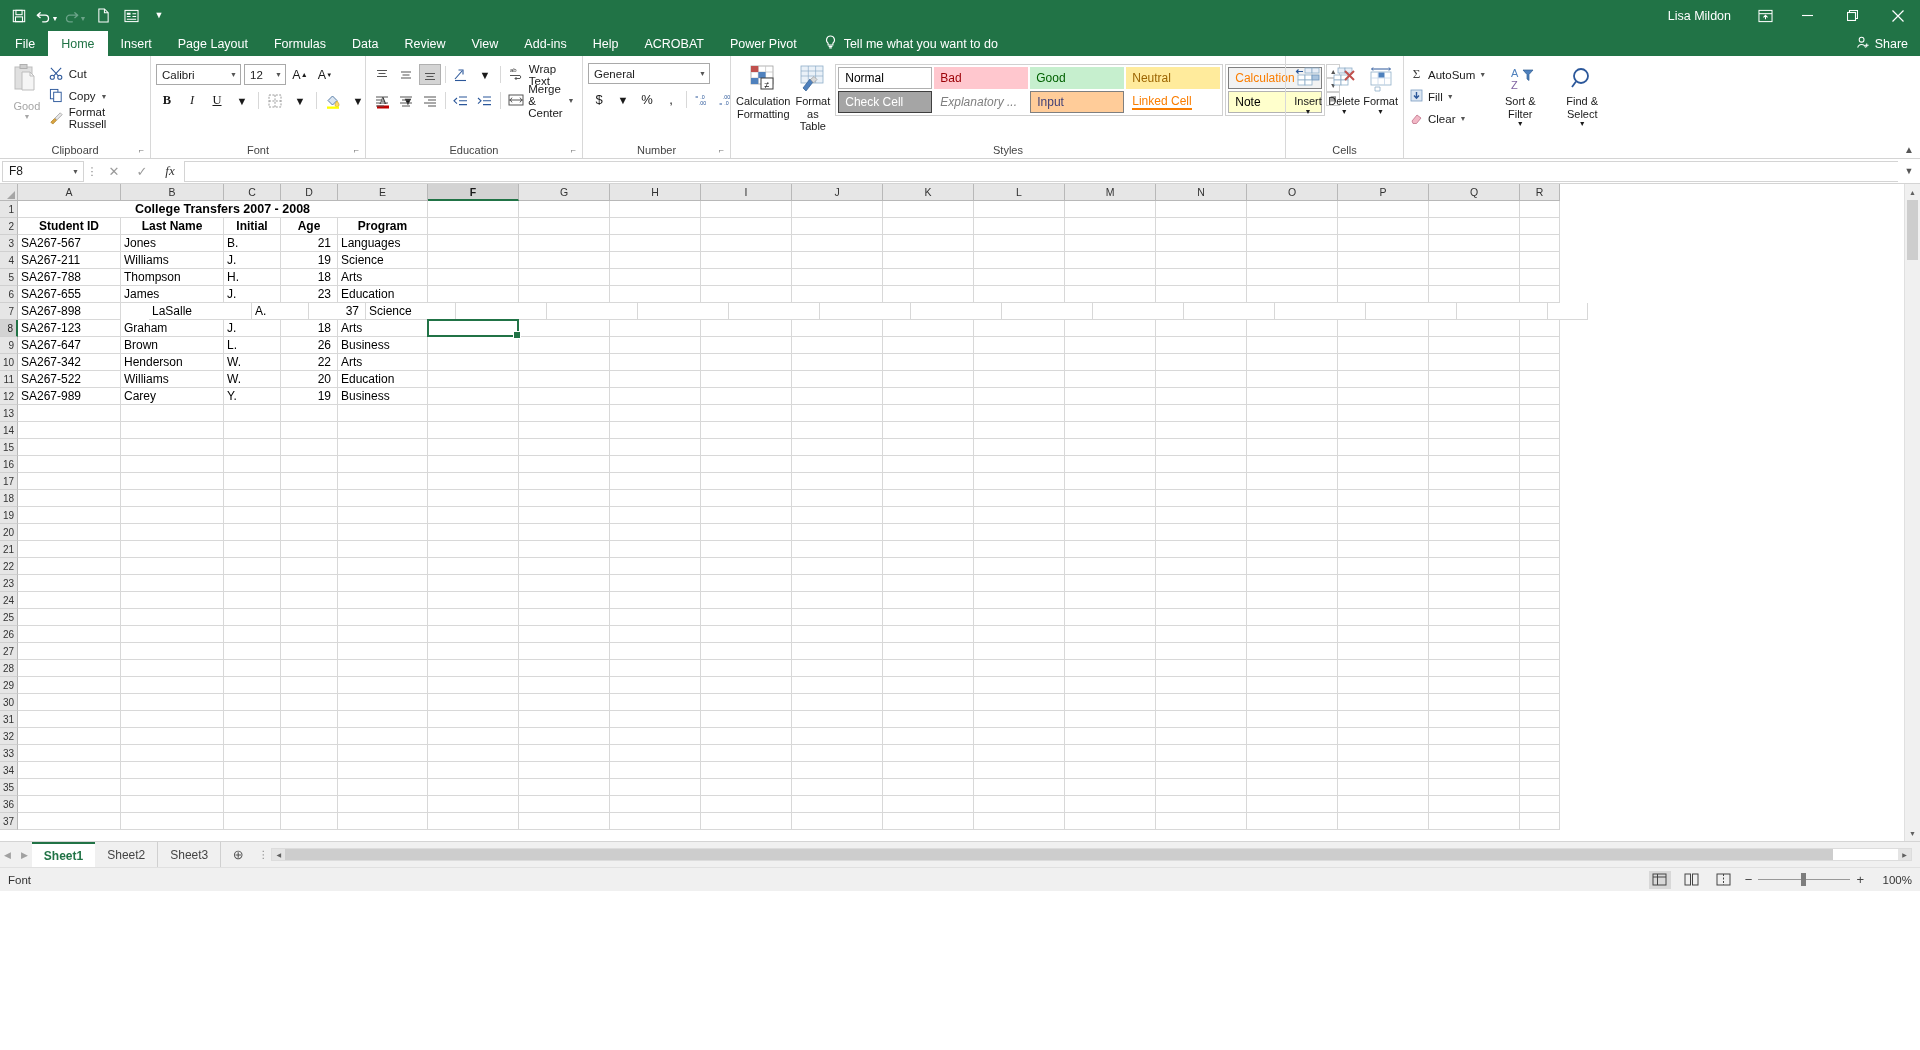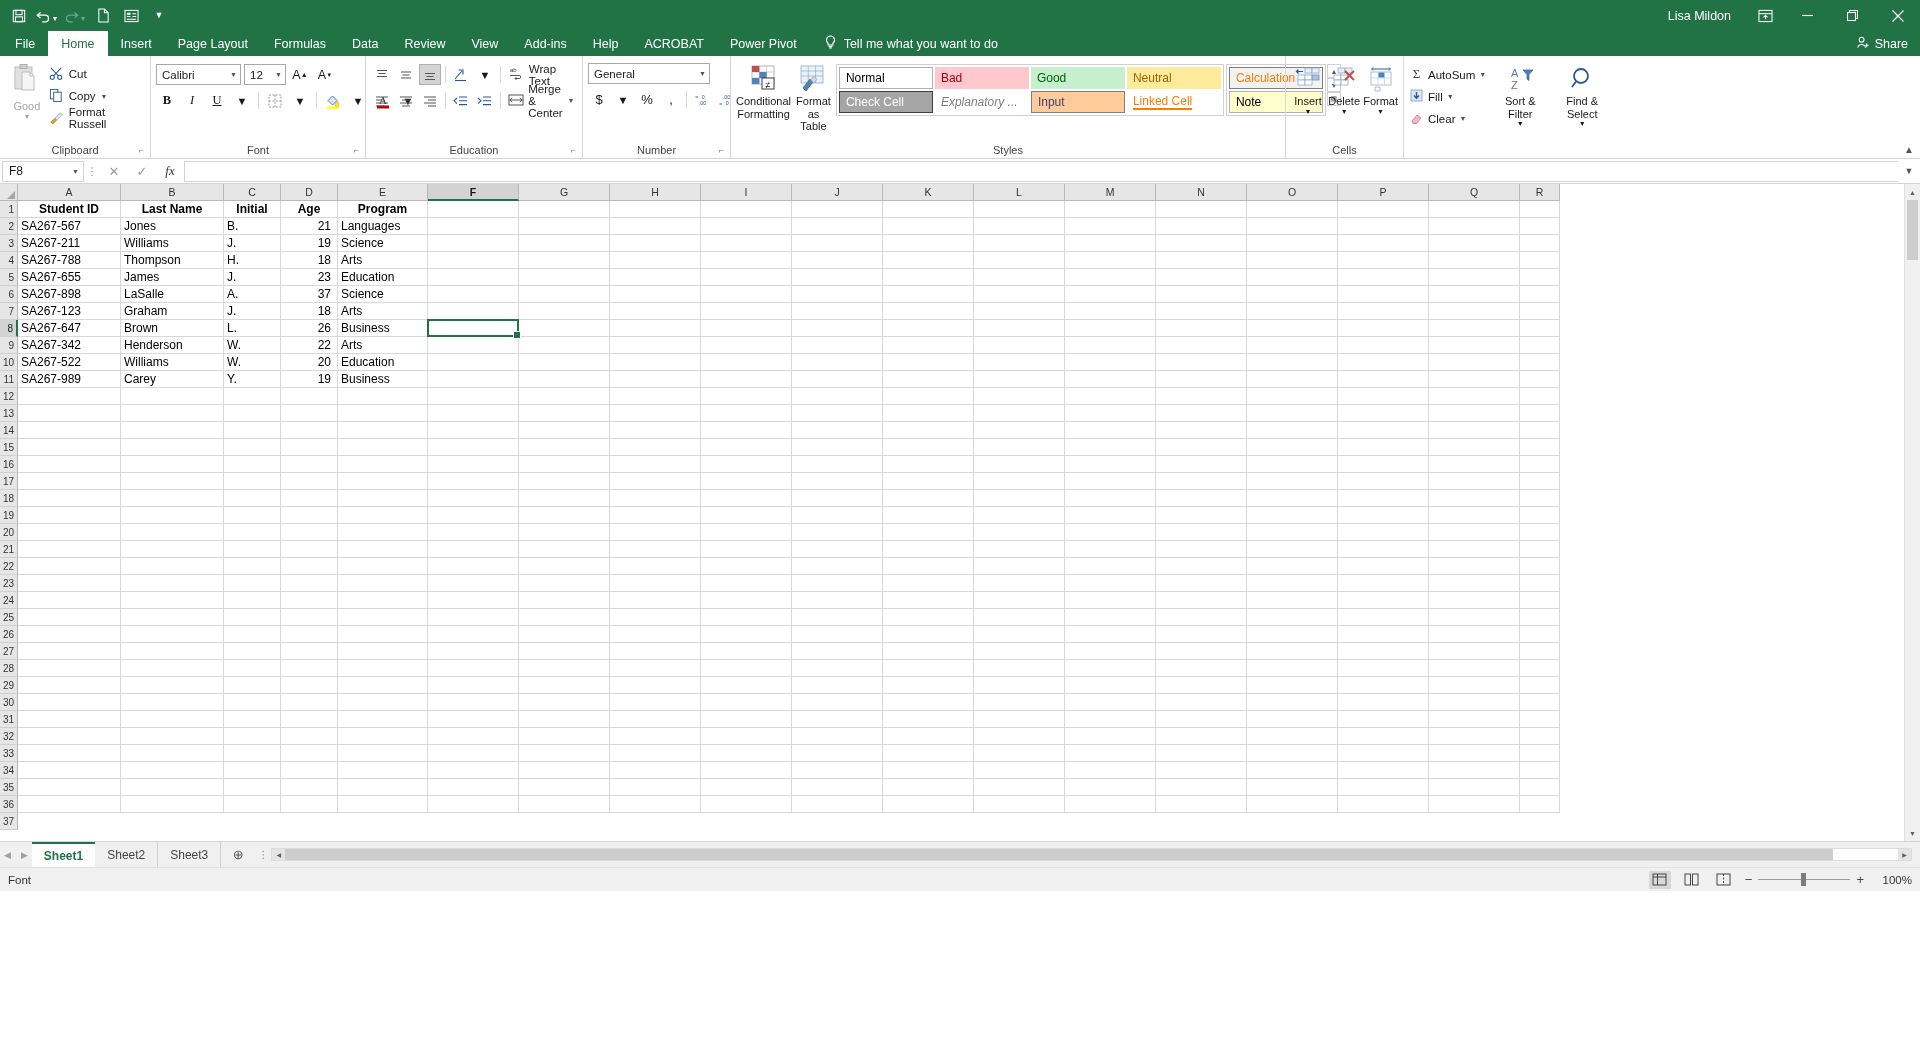--- a/index.html
+++ b/index.html
@@ -567,21 +567,21 @@
           <svg width="32" height="30" viewBox="0 0 32 30" fill="none">
             <rect x="4" y="2" width="22" height="18" fill="#fff" stroke="#a0a0a0" stroke-width=".8"></rect>
             <path d="M4 8 H26 M4 14 H26 M11.3 2 V20 M18.6 2 V20" stroke="#c5c5c5" stroke-width=".8"></path>
             <rect x="4" y="2" width="7.3" height="6" fill="#c0504d"></rect>
             <rect x="11.3" y="8" width="7.3" height="6" fill="#4f81bd"></rect>
             <rect x="4" y="14" width="7.3" height="6" fill="#4f81bd"></rect>
             <rect x="14" y="14" width="12" height="11" fill="#fff" stroke="#3f3f3f" stroke-width="1"></rect>
             <text x="20" y="23.5" font-size="9" text-anchor="middle" fill="#222" font-family="'Liberation Sans',sans-serif">≠</text>
           </svg>
         </span>
-        <span>Conditional Formatting</span>
+        <span>Calculation Formatting</span>
       </div>
       <div class="bigbtn">
         <span class="glyph">
           <svg width="32" height="30" viewBox="0 0 32 30" fill="none">
             <rect x="4" y="2" width="22" height="17" fill="#eaf1f8" stroke="#8faec9" stroke-width=".8"></rect>
             <path d="M4 7 H26 M4 12 H26 M11.3 2 V19 M18.6 2 V19" stroke="#8faec9" stroke-width=".7"></path>
             <path d="M6 24 L13 15 l3 3 -7 9 Z" fill="#4f81bd" stroke="#2f5c8f" stroke-width=".7"></path>
             <path d="M13.5 15.5 L17 12.5 l3 3 -3.5 3.5Z" fill="#d9d9d9" stroke="#9a9a9a" stroke-width=".7"></path>
           </svg>
         </span>
@@ -817,20 +817,36 @@
         <div class="colhead" style="width: 91px;">L</div>
         <div class="colhead" style="width: 91px;">M</div>
         <div class="colhead" style="width: 91px;">N</div>
         <div class="colhead" style="width: 91px;">O</div>
         <div class="colhead" style="width: 91px;">P</div>
         <div class="colhead" style="width: 91px;">Q</div>
         <div class="colhead" style="width: 40px;">R</div>
       </div>
     <div class="rows" id="rows">
         <div class="grow">
+          <div class="cell merged" style="width: 410px;">College Transfers 2007 - 2008</div>
+          <div class="cell" style="width: 91px;"></div>
+          <div class="cell" style="width: 91px;"></div>
+          <div class="cell" style="width: 91px;"></div>
+          <div class="cell" style="width: 91px;"></div>
+          <div class="cell" style="width: 91px;"></div>
+          <div class="cell" style="width: 91px;"></div>
+          <div class="cell" style="width: 91px;"></div>
+          <div class="cell" style="width: 91px;"></div>
+          <div class="cell" style="width: 91px;"></div>
+          <div class="cell" style="width: 91px;"></div>
+          <div class="cell" style="width: 91px;"></div>
+          <div class="cell" style="width: 91px;"></div>
+          <div class="cell" style="width: 40px;"></div>
+        </div>
+        <div class="grow">
           <div class="cell b c" style="width: 103px;">Student ID</div>
           <div class="cell b c" style="width: 103px;">Last Name</div>
           <div class="cell b c" style="width: 57px;">Initial</div>
           <div class="cell b c" style="width: 57px;">Age</div>
           <div class="cell b c" style="width: 90px;">Program</div>
           <div class="cell b c" style="width: 91px;"></div>
           <div class="cell b c" style="width: 91px;"></div>
           <div class="cell b c" style="width: 91px;"></div>
           <div class="cell b c" style="width: 91px;"></div>
           <div class="cell b c" style="width: 91px;"></div>
@@ -918,21 +934,21 @@
           <div class="cell" style="width: 91px;"></div>
           <div class="cell" style="width: 91px;"></div>
           <div class="cell" style="width: 91px;"></div>
           <div class="cell" style="width: 91px;"></div>
           <div class="cell" style="width: 91px;"></div>
           <div class="cell" style="width: 91px;"></div>
           <div class="cell" style="width: 40px;"></div>
         </div>
         <div class="grow">
           <div class="cell" style="width: 103px;">SA267-898</div>
-          <div class="cell" style="width: 103px;">LaSalle</div>
+          <div class="cell" style="width: 103px; margin-left: 28px;">LaSalle</div>
           <div class="cell" style="width: 57px;">A.</div>
           <div class="cell r" style="width: 57px;">37</div>
           <div class="cell" style="width: 90px;">Science</div>
           <div class="cell" style="width: 91px;"></div>
           <div class="cell" style="width: 91px;"></div>
           <div class="cell" style="width: 91px;"></div>
           <div class="cell" style="width: 91px;"></div>
           <div class="cell" style="width: 91px;"></div>
           <div class="cell" style="width: 91px;"></div>
           <div class="cell" style="width: 91px;"></div>

